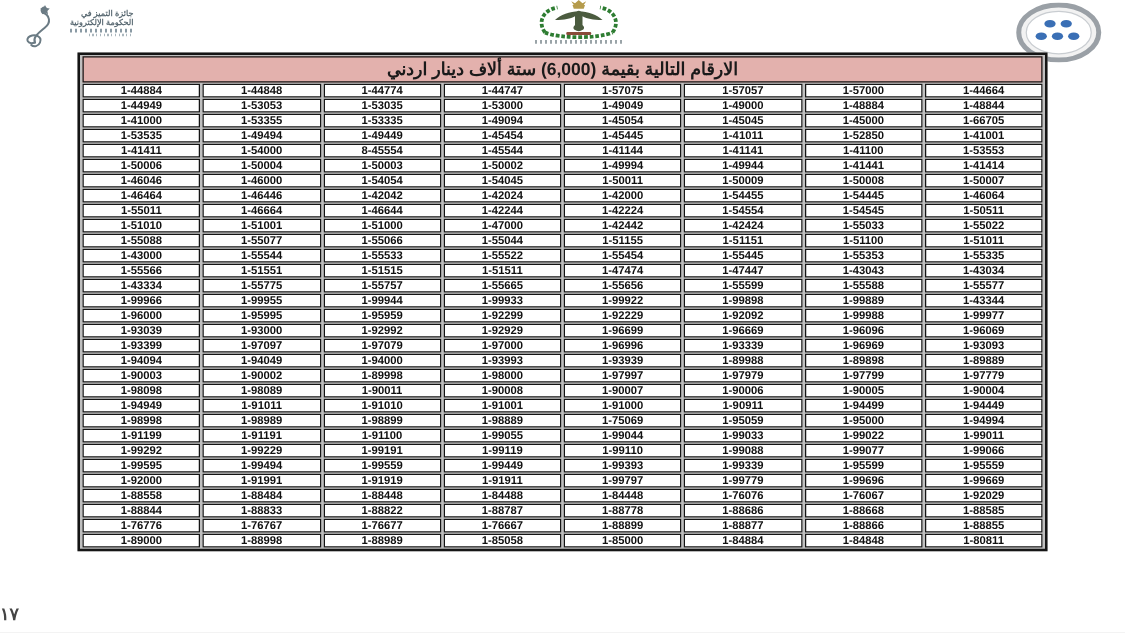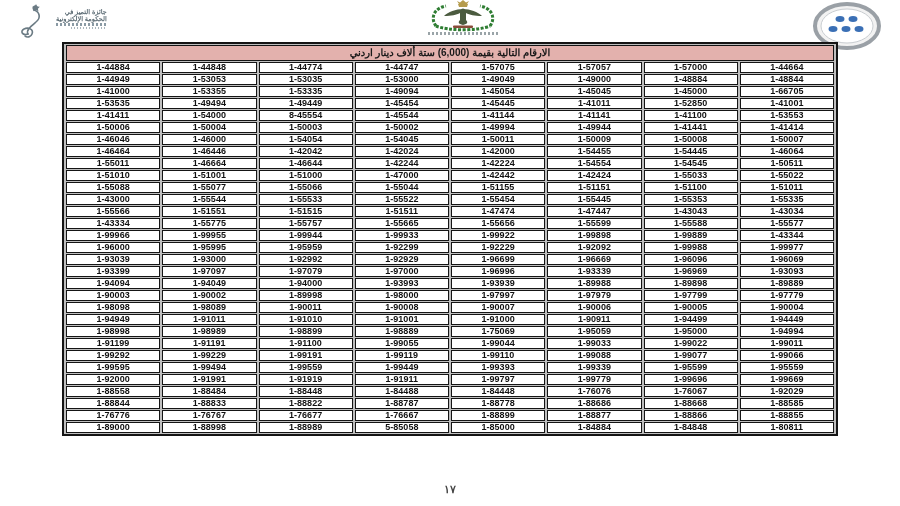--- a/index.html
+++ b/index.html
@@ -24,30 +24,30 @@
   .logo-center .sub { margin-top:0px; width:70px; height:3px;
       background:repeating-linear-gradient(90deg,#9aa4a8 0 2px,transparent 2px 4px); }
 
   .logo-right { position:absolute; left:812px; top:2px; width:70px; height:48px; }
 
   
   table.numbers { position:absolute; left:62px; top:42px; width:776px;
       border-collapse:separate; border-spacing:2px 1.5px;
       background:#bfbfbf; border:2px solid #151515; }
   table.numbers th.banner { background:#e3b1ad; border:1px solid #151515;
-      height:14px; font-size:10px; font-weight:bold; color:#1a1a1a;
+      height:14px; font-size:14px; font-weight:bold; color:#1a1a1a;
       direction:rtl; letter-spacing:0px; padding:1px 4px 2px 4px; }
   table.numbers td { background:#ffffff; border:1px solid #151515;
       height:9px; padding:0 2px; text-align:center; vertical-align:middle;
       font-size:9px; line-height:9px; font-weight:bold; color:#111;
       font-family:"Liberation Sans", sans-serif; white-space:nowrap; }
 
   
-  .page-number { position:absolute; left:0; right:0; top:483px; text-align:center;
-      font-size:11px; color:#444; font-weight:bold; }
+  .page-number { position:absolute; left:0; right:0; top:483px; 
+      font-size:14px; color:#444; font-weight:bold; }
 </style>
 </head>
 <body>
 
 <div class="page">
 
   <div class="logo-left">
     <svg class="bird" viewBox="0 0 40 40">
       <g fill="none" stroke="#6b7b84" stroke-width="1.6" stroke-linecap="round">
         <path d="M20 8 C 26 10, 27 16, 22 20 C 16 25, 12 28, 14 32"></path>
@@ -402,21 +402,21 @@
           <td>1-76667</td>
           <td>1-88899</td>
           <td>1-88877</td>
           <td>1-88866</td>
           <td>1-88855</td>
         </tr>
         <tr>
           <td>1-89000</td>
           <td>1-88998</td>
           <td>1-88989</td>
-          <td>5-85058</td>
+          <td>1-85058</td>
           <td>1-85000</td>
           <td>1-84884</td>
           <td>1-84848</td>
           <td>1-80811</td>
         </tr>
       </tbody>
   </table>
 
   <div class="page-number">١٧</div>
 

